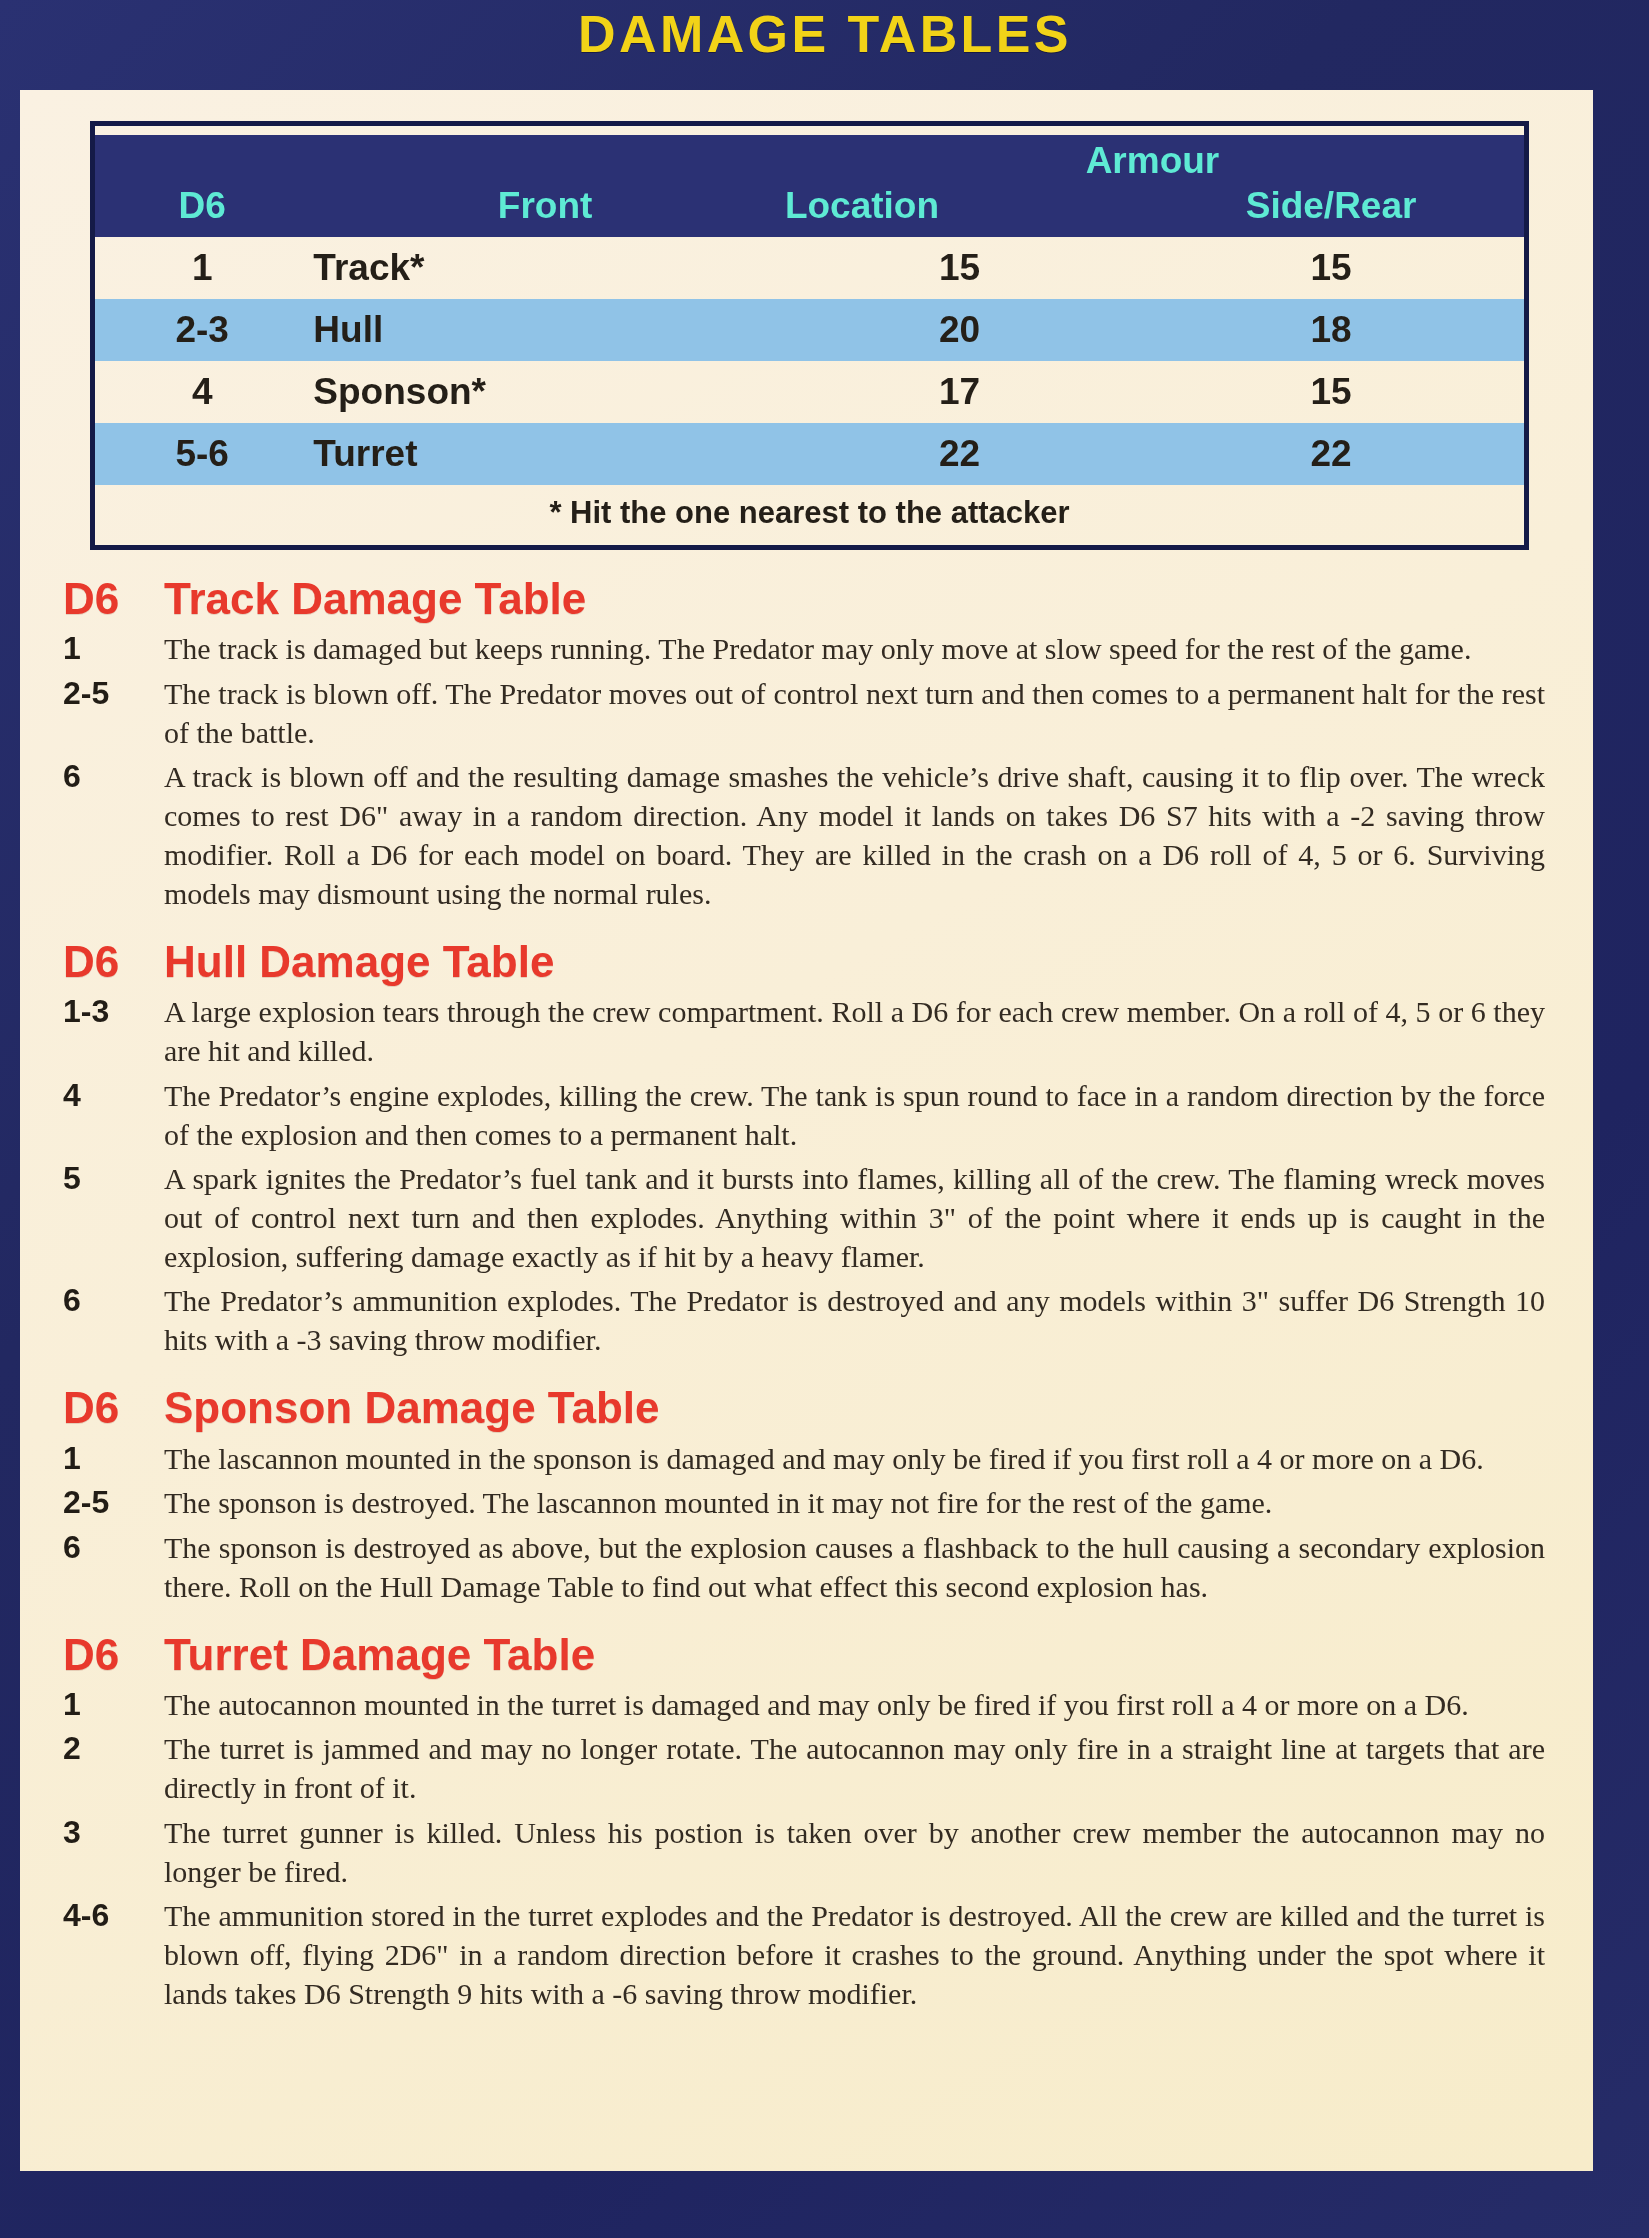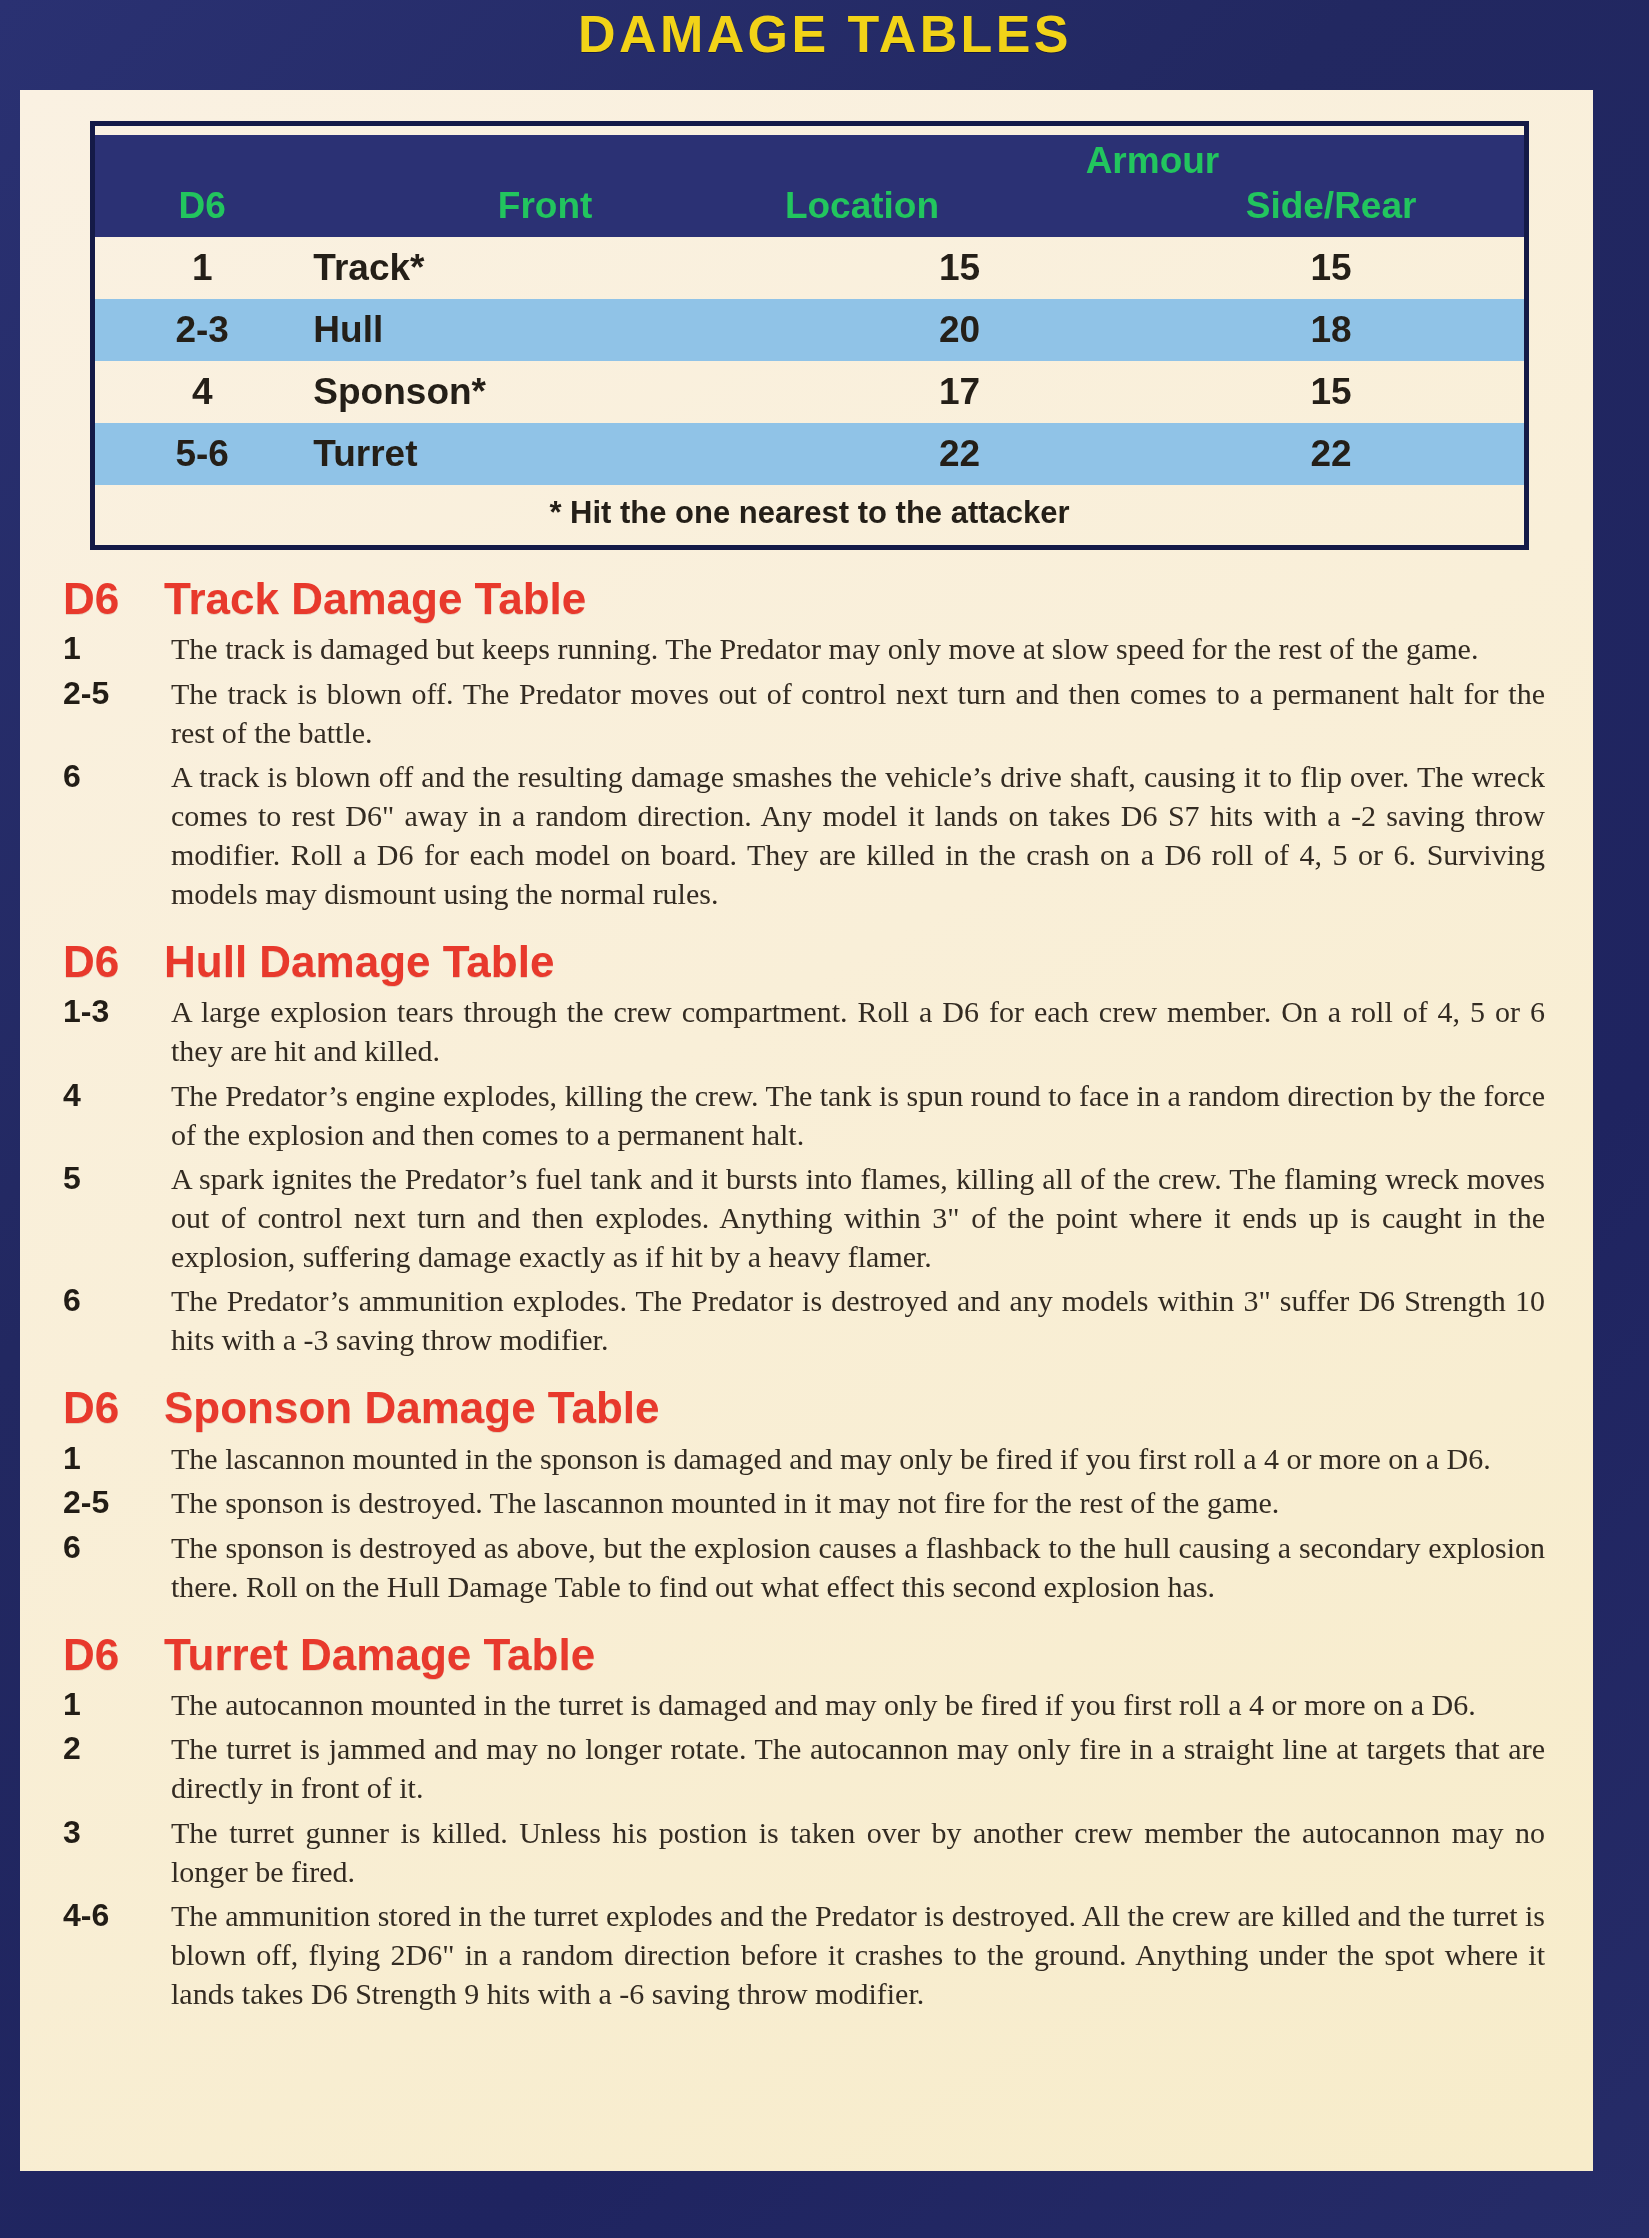--- a/index.html
+++ b/index.html
@@ -33,21 +33,21 @@
   .armour-table {
     margin: 6.7px 16px 0 27px;
     border: 5.4px solid #141a47;
     padding-top: 9.4px;
     box-shadow: 0 0 0 1.3px rgba(250,244,228,.6) inset;
   }
   .at-head {
     display: grid;
     grid-template-columns: 15% 33% 25% 27%;
     background: #2b3174;
-    color: #22c55e;
+    color: #5eead4;
     font-weight: bold;
     font-size: 37px;
     padding: 5.4px 0 9.4px 0;
   }
   .at-armour { grid-column: 3 / 5; grid-row: 1; text-align: center; padding-bottom: 2.7px; }
   .at-h { grid-row: 2; }
   .at-center { text-align: center; }
   .at-left { text-align: left; padding-left: 4px; }
   .at-row {
     display: grid;
@@ -91,21 +91,20 @@
     font-size: 32px;
     line-height: 39px;
     color: #221d16;
   }
   .entry-text {
     font-family: "Liberation Serif", serif;
     font-size: 30px;
     line-height: 39px;
     text-align: justify;
     color: #332b22;
-    margin-left: 7px;
   }
 </style>
 </head>
 <body>
 
 <div>
 
   <div class="title">DAMAGE TABLES</div>
 
   <div class="card">

